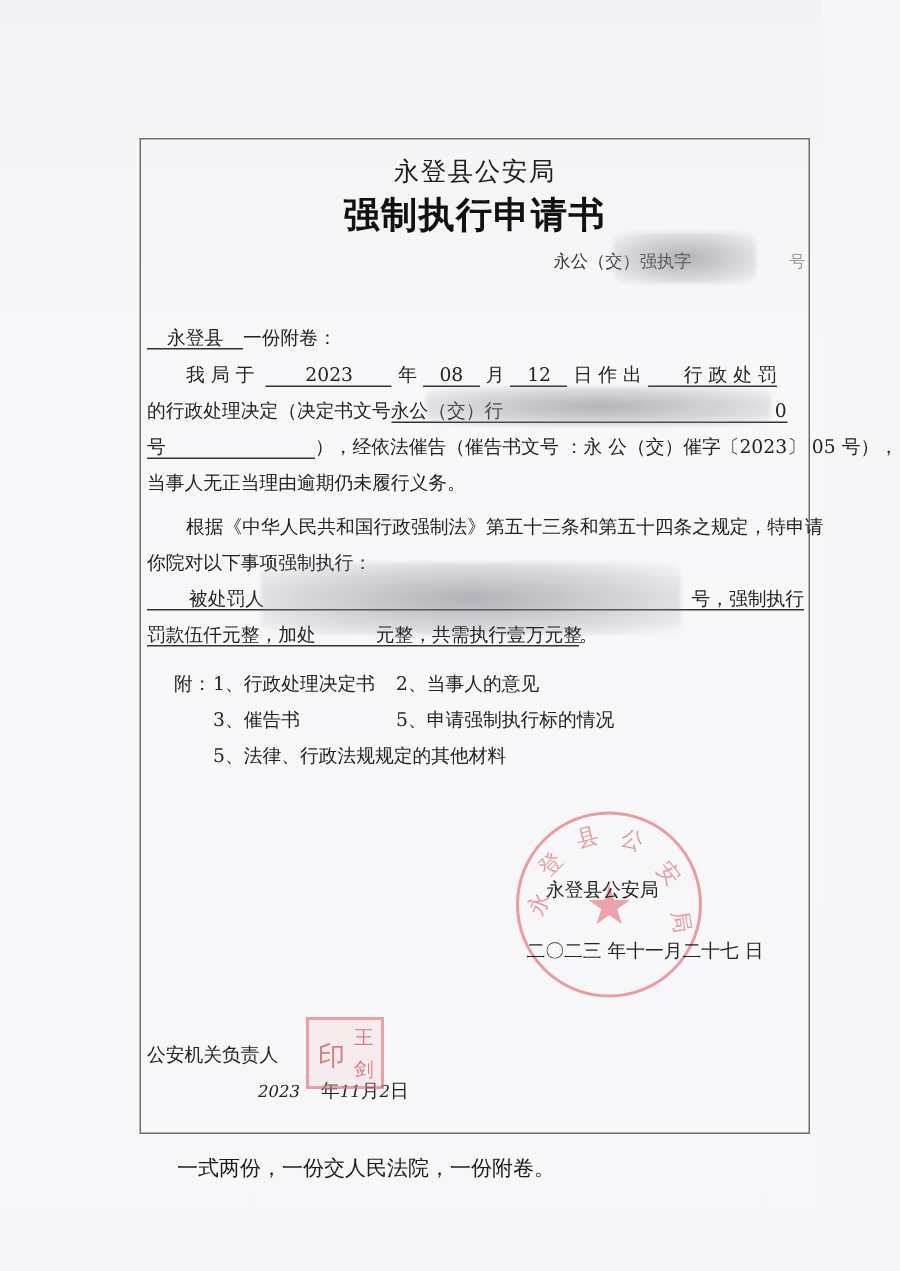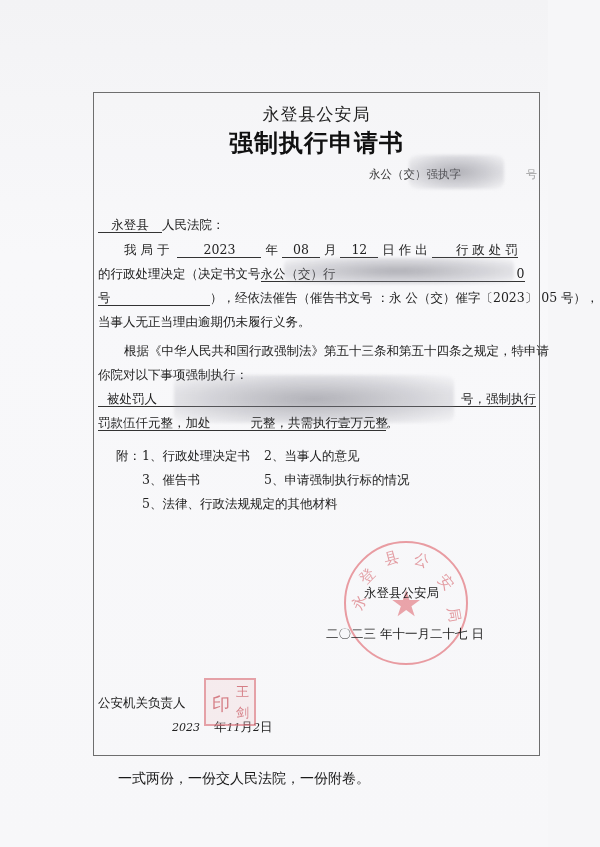--- a/index.html
+++ b/index.html
@@ -58,21 +58,21 @@
     <div class="abs org">永登县公安局</div>
     <div class="abs title">强制执行申请书</div>
 
     <div class="abs docno">
       <span>永公（交）强执字</span>
     </div>
     <div class="redact" style="left:315px; top:62px; width:95px; height:34px;"></div>
     <div class="abs docno-suffix">号</div>
 
     <div class="abs line" style="left:4px; top:124px;">
-      <span class="u" style="width:64px;">永登县</span><span>人民法院：</span>
+      <span class="u" style="width:64px;">永登县</span><span>一份附卷：</span>
     </div>
 
     <div class="abs line" style="left:30px; top:149px;">
       <span>我 局 于</span>
       <span class="u" style="width:84px; margin-left:4px;">2023</span>
       <span>年</span>
       <span class="u" style="width:38px;">08</span>
       <span>月</span>
       <span class="u" style="width:38px;">12</span>
       <span>日 作 出</span>
@@ -87,21 +87,21 @@
     <div class="abs line" style="left:4px; top:197px;">
       <span class="u" style="width:112px; text-align:left;">号</span><span>），经依法催告（催告书文号 ：永 公（交）催字〔2023〕 05 号），</span>
     </div>
 
     <div class="abs line" style="left:30px; top:250px;">根据《中华人民共和国行政强制法》第五十三条和第五十四条之规定，特申请</div>
 
     <div class="abs line" style="left:4px; top:221px;">当事人无正当理由逾期仍未履行义务。</div>
     <div class="abs line" style="left:4px; top:274px;">你院对以下事项强制执行：</div>
 
     <div class="abs line" style="left:4px; top:298px;">
-      <span class="u" style="width:438px; text-align:left;"><span style="margin-left:9px;">被处罚人</span><span style="float:right;">号，强制执行</span></span>
+      <span class="u" style="width:438px; text-align:left;"><span style="margin-left:28px;">被处罚人</span><span style="float:right;">号，强制执行</span></span>
     </div>
     <div class="redact" style="left:80px; top:282px; width:280px; height:48px;"></div>
 
     <div class="abs line" style="left:4px; top:322px;">
       <span class="u" style="width:288px; text-align:left;"><span>罚款伍仟元整，加处</span><span style="display:inline-block; width:40px;"></span><span>元整，共需执行壹万元整</span></span><span>。</span>
     </div>
 
     <div class="abs line" style="left:22px; top:355px;">附：</div>
     <div class="abs line" style="left:48px; top:355px;">1、行政处理决定书</div>
     <div class="abs line" style="left:170px; top:355px;">2、当事人的意见</div>
@@ -113,21 +113,21 @@
       <span class="stamp-char" style="left:6px; top:50px; transform:rotate(-70deg);">永</span>
       <span class="stamp-char" style="left:14px; top:24px; transform:rotate(-45deg);">登</span>
       <span class="stamp-char" style="left:38px; top:6px; transform:rotate(-15deg);">县</span>
       <span class="stamp-char" style="left:68px; top:8px; transform:rotate(20deg);">公</span>
       <span class="stamp-char" style="left:92px; top:30px; transform:rotate(50deg);">安</span>
       <span class="stamp-char" style="left:100px; top:62px; transform:rotate(80deg);">局</span>
       <span class="stamp-star">★</span>
     </div>
 
     <div class="abs line" style="left:270px; top:492px;">永登县公安局</div>
-    <div class="abs line" style="left:232px; top:533px;">二〇二三 年十一月二十七 日</div>
+    <div class="abs line" style="left:257px; top:533px;">二〇二三 年十一月二十七 日</div>
 
     <div class="abs line" style="left:4px; top:602px;">公安机关负责人</div>
     <div class="abs line" style="left:30px; top:626px;margin-left:48px;">
       <span class="hand" style="font-size:11px;">2023</span>
       <span style="margin-left:10px;">年</span><span class="hand" style="font-size:11px;">11</span><span>月</span><span class="hand" style="font-size:11px;">2</span><span>日</span>
     </div>
 
     <div class="seal-sq">
       <span class="seal-char" style="left:30px; top:3px;">王</span>
       <span class="seal-char" style="left:30px; top:24px;">剑</span>

